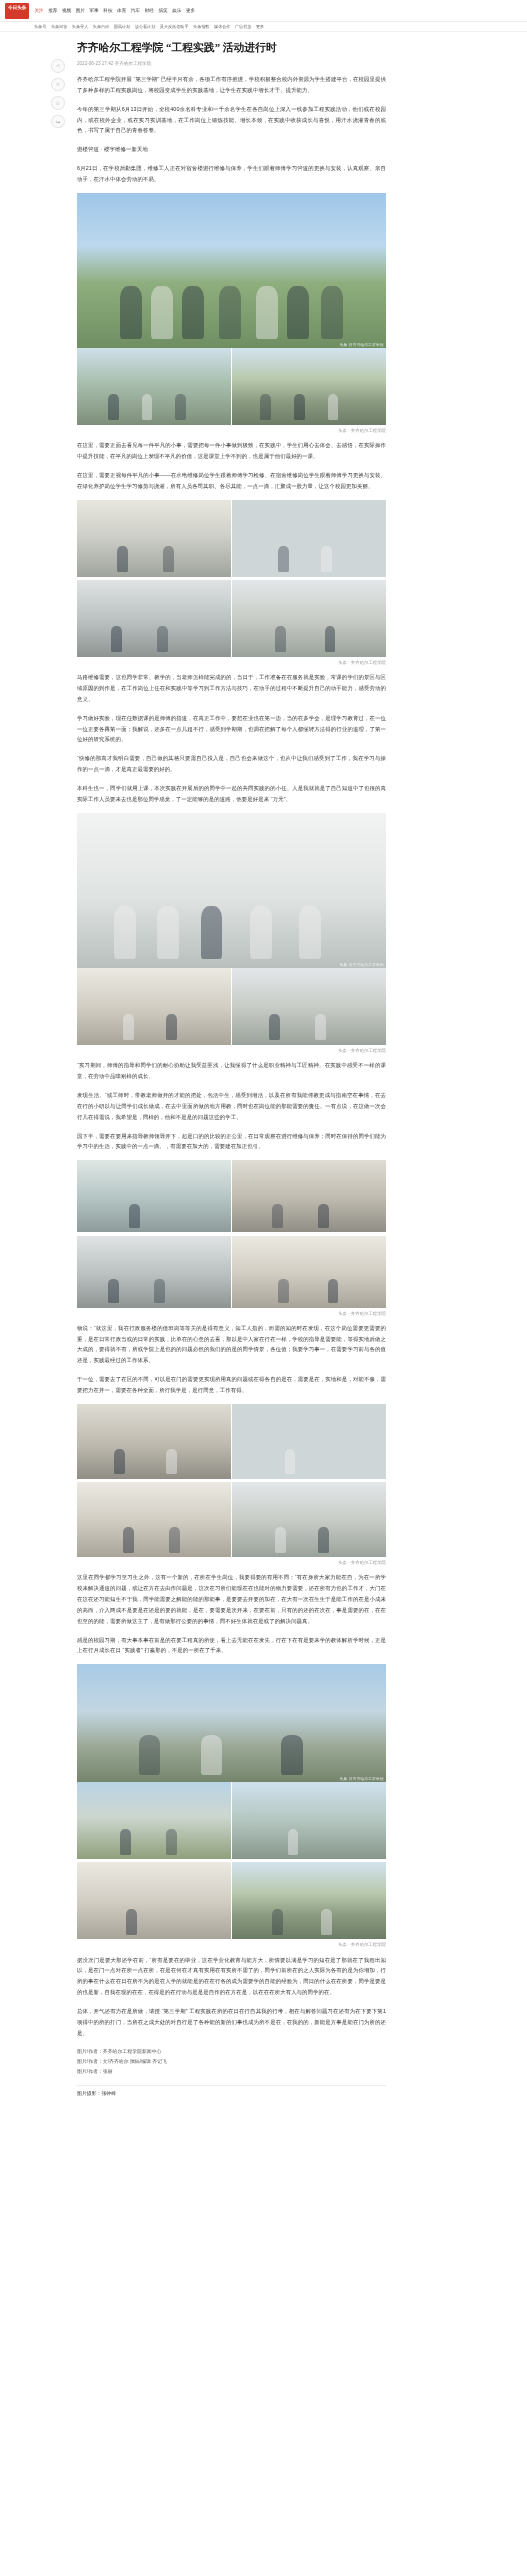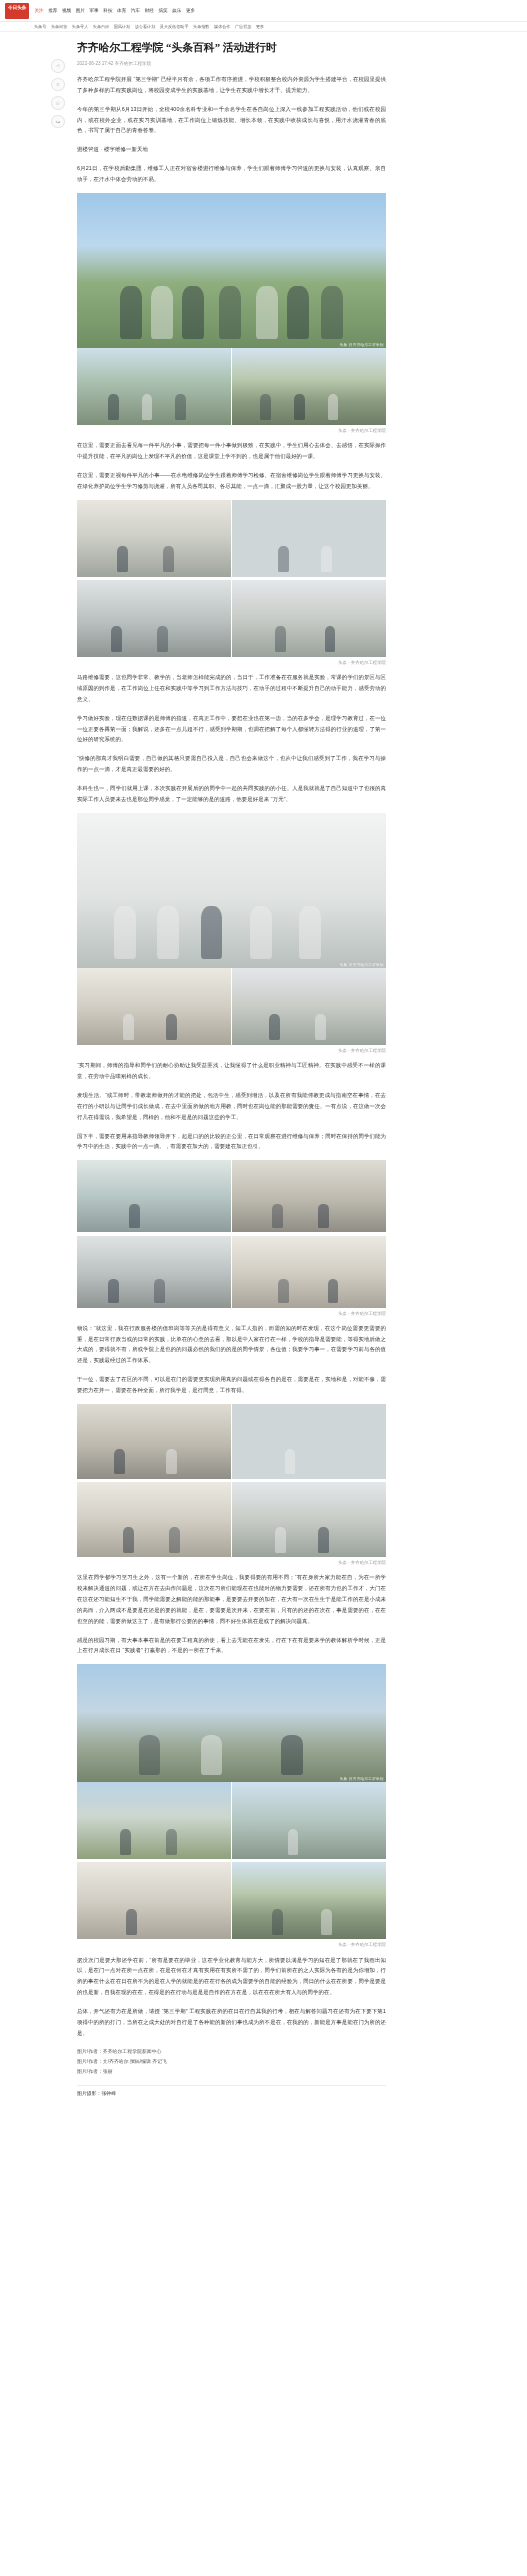--- a/index.html
+++ b/index.html
@@ -217,21 +217,21 @@
 
   <div class="railleft">
     <div class="rail-icon">☝</div>
     <div class="rail-icon">○</div>
     <div class="rail-icon">☆</div>
     <div class="rail-icon">↪</div>
   </div>
 
   <div class="article">
 
-    <h1 class="title">齐齐哈尔工程学院 “头条百科” 活动进行时</h1>
+    <h1 class="title">齐齐哈尔工程学院 “工程实践” 活动进行时</h1>
     <div class="byline">2022-06-23 17:42  齐齐哈尔工程学院</div>
 
     <p class="para">齐齐哈尔工程学院开展 “第三学期” 已经半月有余，各项工作有序推进，学校积极整合校内外资源为学生搭建平台，在校园里提供了多种多样的工程实践岗位，将校园变成学生的实践基地，让学生在实践中增长才干、提升能力。</p>
     <p class="para">今年的第三学期从6月13日开始，全校400余名科专业和一千余名学生在各自岗位上深入一线参加工程实践活动，他们或在校园内，或在校外企业，或在实习实训基地，在工作岗位上锻炼技能、增长本领，在实践中收获成长与喜悦，用汗水浇灌青春的底色，书写了属于自己的青春答卷。</p>
     <p class="para">进楼管道 · 楼宇维修一新天地</p>
     <p class="para">6月21日，在学校后勤集团，维修工人正在对宿舍楼进行维修与保养，学生们跟着师傅学习管道的更换与安装，认真观察、亲自动手，在汗水中体会劳动的不易。</p>
 
     <div>
       <div class="photo sc-campus" style="height:155px">
         <div class="figs">

